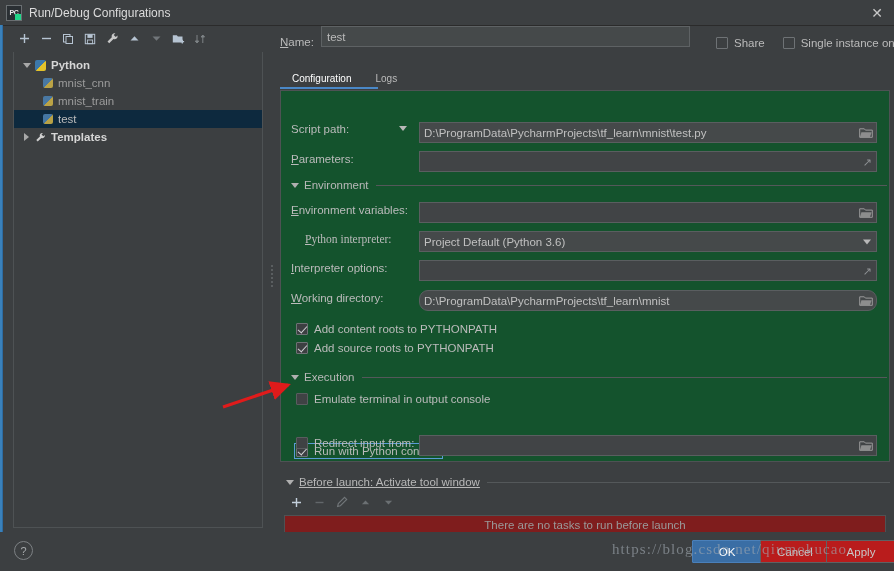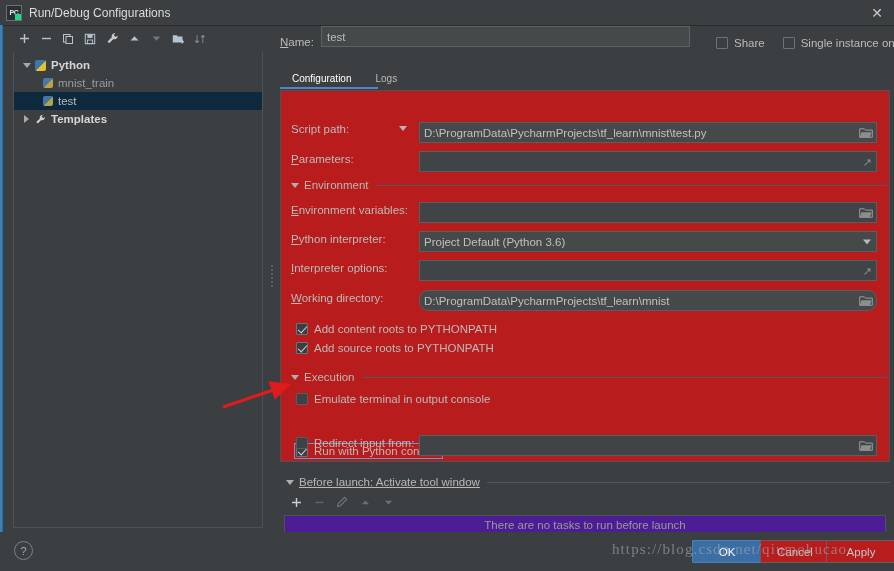--- a/index.html
+++ b/index.html
@@ -143,21 +143,21 @@
 
   
   .tabs { position: absolute; left: 4px; top: 39px; width: 610px; height: 24px; display:flex; align-items:flex-end; }
   .tab { padding: 0 12px; height: 22px; display:flex; align-items:center; font-size:10px; color:#bbbbbb; cursor:default;text-align:center;}
   .tab.active { color: #ffffff; }
   .tab-underline { position:absolute; left:4px; top:61px; width:98px; height:2px; background:#4a88c7; }
 
   
   .content {
     position: absolute; left: 4px; top: 64px; width: 610px; height: 372px;
-    border: 1px solid #4e5254; background: #b91c1c;
+    border: 1px solid #4e5254; background: #14532d;
   }
 
   .frow { position: absolute; display: flex; align-items: center; }
   .flabel { color:#bbbbbb; font-size:11.5px; white-space:nowrap; }
 
   .field {
     background: #45494a; border: 1px solid #5a5e60; height: 21px;
     color: #c0c0c0; font-size: 11.5px; padding: 0 4px;
     display: flex; align-items: center; position: relative; white-space: nowrap; overflow: hidden;
   }
@@ -185,21 +185,21 @@
   .sect .stxt { font-size:11.5px; color:#b8b8b8; white-space:nowrap; }
   .sect .line { flex:1; height:1px; background:#54585a; margin-left:7px; }
 
   
   .bl { position: absolute; left: 4px; top: 450px; width: 610px; }
   .bl-toolbar { position:absolute; left:6px; top:17px; display:flex; align-items:center; gap:3px;}
   .bl-btn { width:20px;height:18px;display:flex;align-items:center;justify-content:center;color:#a9b7c6;font-size:13px;}
   .bl-btn.dim { color:#62676a; }
   .notasks {
     position:absolute; left:4px; top:39px; width:602px; height:20px;
-    border:1px solid #4e5254; background:#4c1d95;
+    border:1px solid #4e5254; background:#7f1d1d;
     display:flex; align-items:center; justify-content:center;
     color:#9a9a9a; font-size:11.5px;
   }
   .bl-checks { position:absolute; left:6px; top:64px; display:flex; align-items:center; gap:12px; }
 
   
   .bottom {
     position:absolute; left:0; top:532px; width:894px; height:39px; background:#3c3f41;
   }
   .help-btn {
@@ -303,20 +303,26 @@
         <div class="tree-row bold">
           <span class="tw">
               <i class="tri-d"></i>
             </span>
           <span class="tree-icon">
               <i class="py-ico"></i>
             </span>
           <span class="tree-label">Python</span>
         </div>
 
+        <div class="tree-row child dim">
+          <span class="tree-icon">
+              <i class="py-ico-sm"></i>
+            </span>
+          <span class="tree-label">mnist_cnn</span>
+        </div>
 
         <div class="tree-row child dim">
           <span class="tree-icon">
               <i class="py-ico-sm"></i>
             </span>
           <span class="tree-label">mnist_train</span>
         </div>
 
         <div class="tree-row child selected">
           <span class="tree-icon">
@@ -412,21 +418,21 @@
       <div class="field blank" style="position:absolute; left:138px; top:111px; width:458px;">
         <span></span>
         <span class="browse">
           <svg width="14" height="12" viewBox="0 0 14 12">
               <path d="M0.7 1.8h4.6l1.1 1.3h6.9v7.2H0.7z" fill="none" stroke="#a9a9a9" stroke-width="1"></path>
               <path d="M2.4 5.2h10.2l-1.6 5H0.9z" fill="#9a9a9a"></path>
             </svg>
         </span>
       </div>
 
-      <div class="frow" style="left:10px; top:142px;">
+      <div class="frow" style="left:24px; top:142px;font-family:Liberation Serif, serif;">
         <span class="flabel"><span class="u">P</span>ython interpreter:</span>
       </div>
       <div class="field" style="position:absolute; left:138px; top:140px; width:458px;">
         <span>Project Default (Python 3.6)</span>
         <span class="cdown"></span>
       </div>
 
       <div class="frow" style="left:10px; top:171px;">
         <span class="flabel"><span class="u">I</span>nterpreter options:</span>
       </div>

